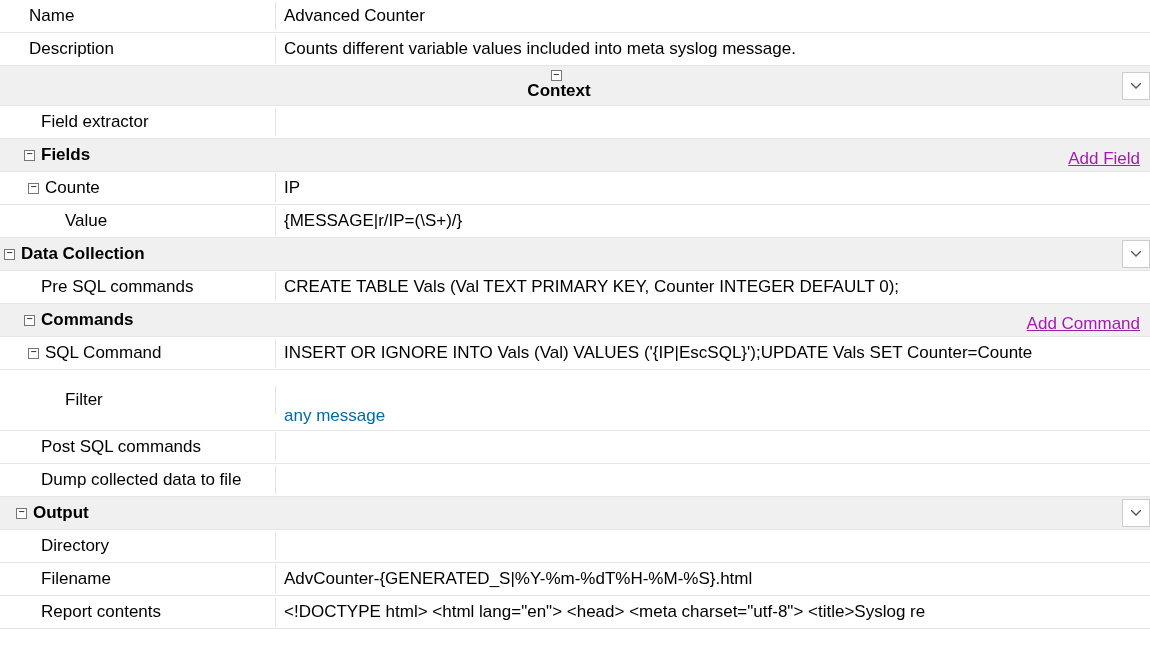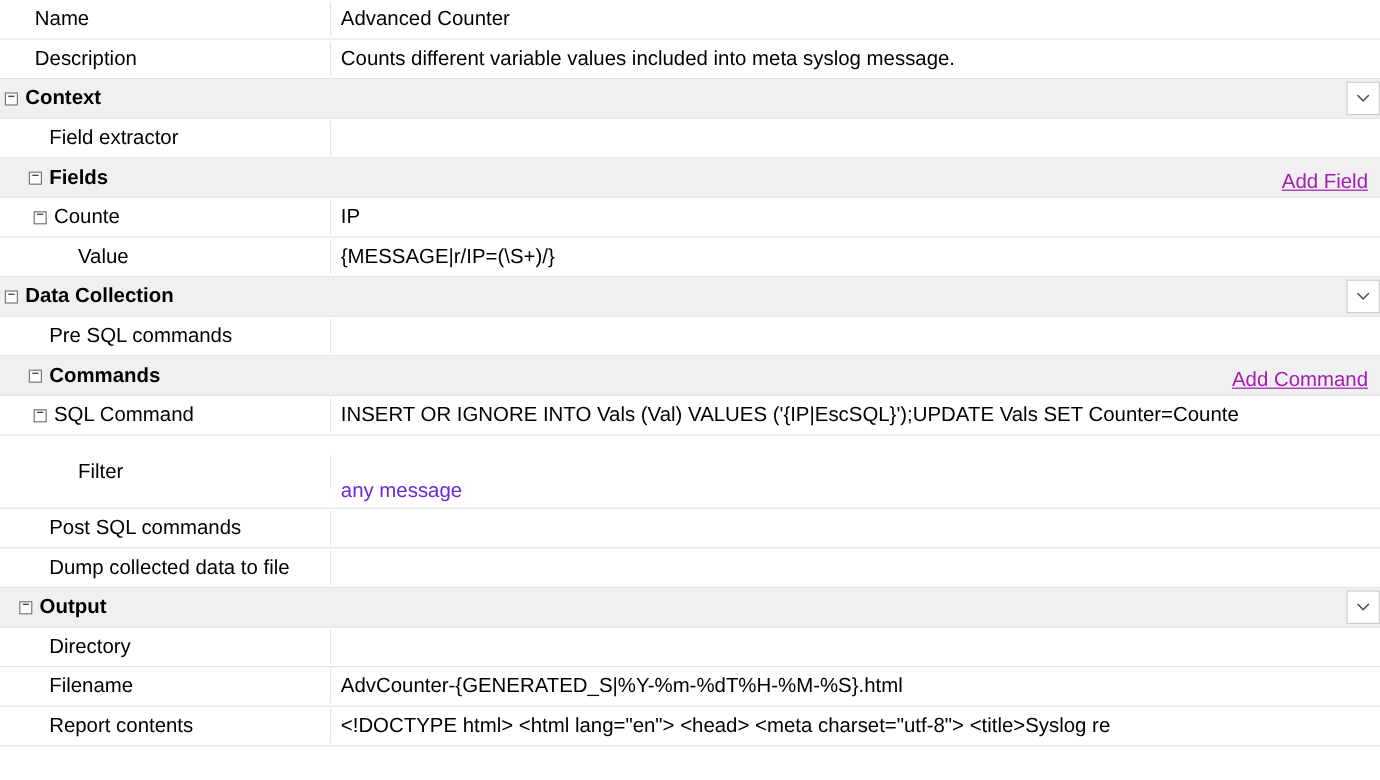--- a/index.html
+++ b/index.html
@@ -48,21 +48,21 @@
       width: auto;
       flex: 1;
     }
     .value-cell {
       flex: 1;
       padding: 4px 8px;
       white-space: nowrap;
       overflow: hidden;
     }
     .placeholder {
-      color: #6d28d9;
+      color: #0369a1;
       margin-top: 32px;
     }
     .indent-0 { padding-left: 12px; }
     .indent-1 { padding-left: 24px; }
     .indent-2 { padding-left: 36px; }
     .indent-3 { padding-left: 48px; }
     .expander {
       width: 11px;
       height: 11px;
       border: 1px solid #777;
@@ -134,21 +134,21 @@
 
   <div class="row">
     <div class="label-cell indent-0">
       <span class="no-expander"></span>
       <span>Description</span>
     </div>
     <div class="value-cell">Counts different variable values included into meta syslog message.</div>
   </div>
 
   <div class="row subheader">
-    <div class="label-cell indent-0" style="padding-left:4px;">
+    <div class="label-cell indent-0" style="padding-left:4px;flex-direction:column;">
       <span class="expander"></span>
       <span>Context</span>
     </div>
     <div class="dropdown-btn">
       <svg viewBox="0 0 10 6">
           <path d="M0 0 L5 5 L10 0" stroke="#555" fill="none" stroke-width="1.3"></path>
         </svg>
     </div>
   </div>
 
@@ -196,20 +196,21 @@
           <path d="M0 0 L5 5 L10 0" stroke="#555" fill="none" stroke-width="1.3"></path>
         </svg>
     </div>
   </div>
 
   <div class="row">
     <div class="label-cell indent-1">
       <span class="no-expander"></span>
       <span>Pre SQL commands</span>
     </div>
+    <div class="value-cell">CREATE TABLE Vals (Val TEXT PRIMARY KEY, Counter INTEGER DEFAULT 0);</div>
   </div>
 
   <div class="row subheader">
     <div class="header-row-flex">
       <div class="label-cell indent-1" style="border-right:none;">
         <span class="expander"></span>
         <span>Commands</span>
       </div>
       <span class="link-action">Add Command</span>
     </div>

